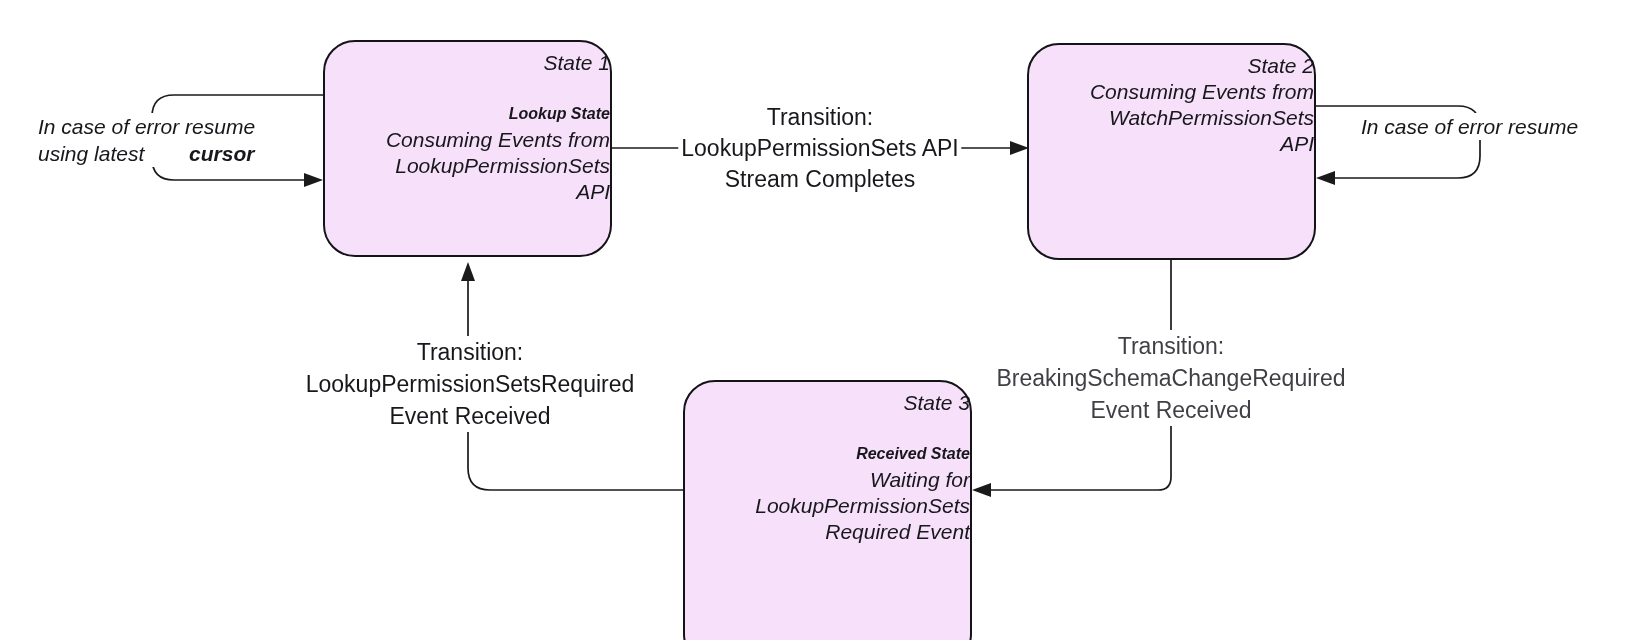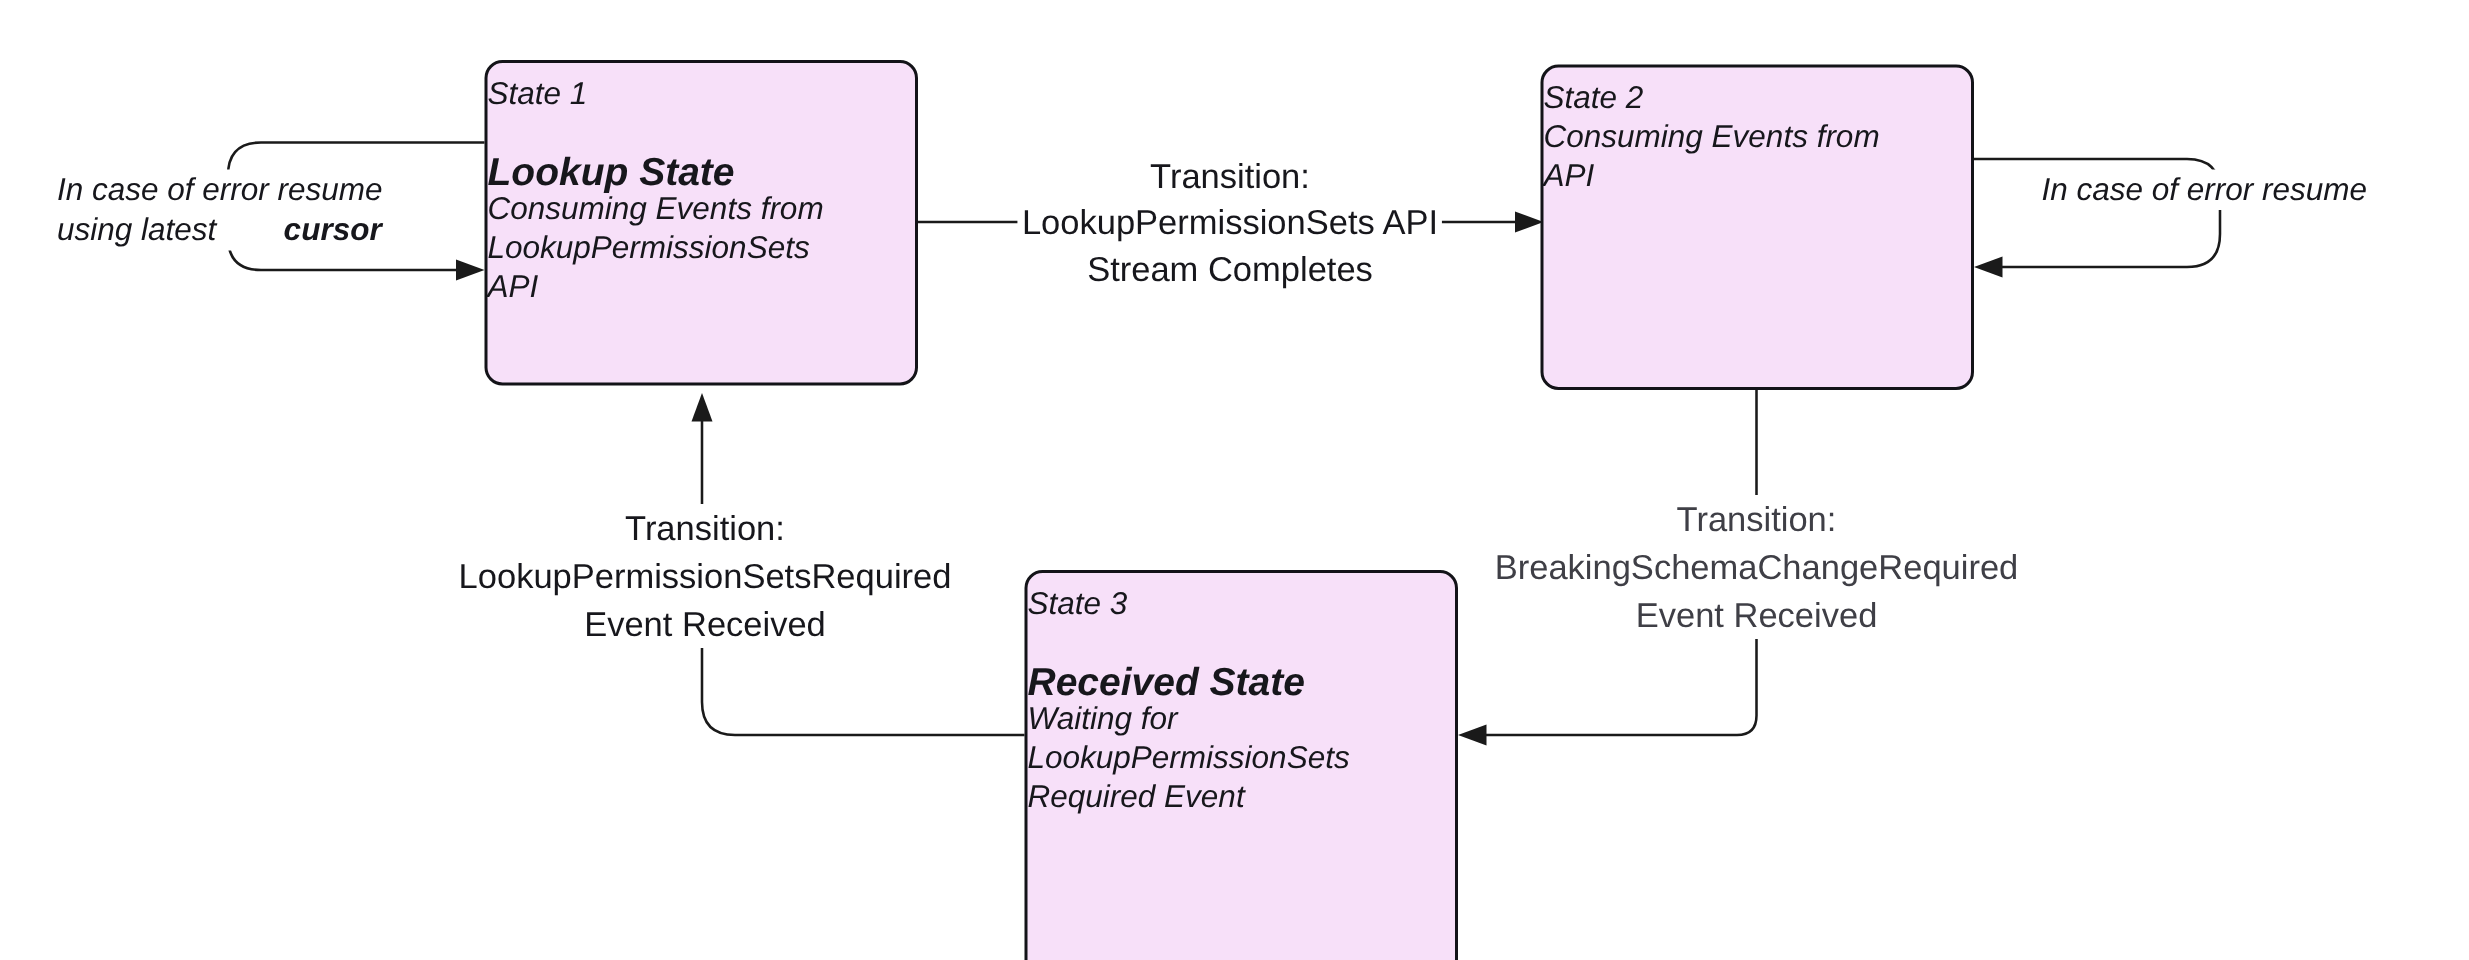--- a/index.html
+++ b/index.html
@@ -28,33 +28,33 @@
   }
   .head {
     fill: var(--line, #1a1a1a);
     stroke: none;
   }
   .state {
     position: absolute;
     box-sizing: border-box;
     background: var(--state-fill, #F7E0F9);
     border: 2px solid var(--state-border, #131318);
-    border-radius: 12px;
-    text-align: left;
+    border-radius: 32px;
+    text-align: right;
     padding-top: 8px;
   }
   .state-step {
     font-style: italic;
     font-size: 21px;
     line-height: 26px;
   }
   .state-name {
     font-style: italic;
     font-weight: bold;
-    font-size: 26px;
+    font-size: 16px;
     line-height: 26px;
     margin-top: 25px;
   }
   .state-desc {
     font-style: italic;
     font-size: 21px;
     line-height: 26px;
   }
   .trans-label {
     position: absolute;
@@ -114,20 +114,21 @@
       <div>Consuming Events from</div>
       <div>LookupPermissionSets</div>
       <div>API</div>
     </div>
   </div>
 
   <div class="state" style="left:1027px; top:43px; width:289px; height:217px;">
     <div class="state-step">State 2</div>
     <div class="state-desc">
       <div>Consuming Events from</div>
+      <div>WatchPermissionSets</div>
       <div>API</div>
     </div>
   </div>
 
   <div class="state" style="left:683px; top:380px; width:289px; height:286px;">
     <div class="state-step">State 3</div>
     <div class="state-name">Received State</div>
     <div class="state-desc">
       <div>Waiting for</div>
       <div>LookupPermissionSets</div>

